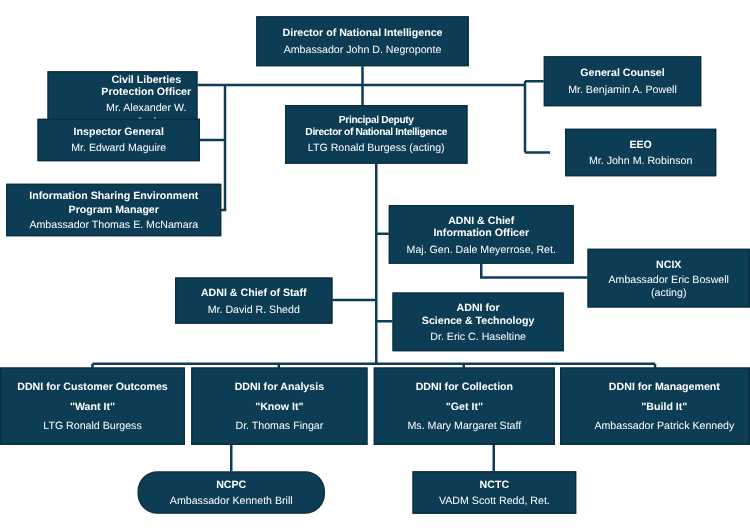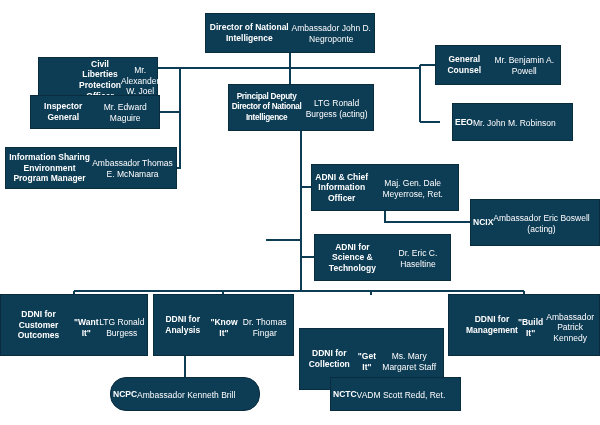--- a/index.html
+++ b/index.html
@@ -26,23 +26,23 @@
     color: var(--connector);
     z-index: 1;
   }
   .box {
     position: absolute;
     z-index: 2;
     background: var(--box-fill);
     border: 1px solid var(--box-border);
     color: var(--text);
     display: flex;
-    flex-direction: row;
+    flex-direction: column;
     align-items: center;
-    justify-content: flex-start;
+    justify-content: center;
     text-align: center;
     font-size: 8.5px;
     line-height: 1.25;
     padding: 2px;
   }
   .title { font-weight: 700; white-space: pre-line; }
   .tight { letter-spacing: -0.3px; font-size: 8.2px; }
   .person { white-space: pre-line; margin-top: 2px; }
   .big .motto { font-weight: 700; margin-top: 5px; }
   .big .person { margin-top: 5px; }
@@ -130,40 +130,44 @@
 Information Officer</div>
     <div class="person">Maj. Gen. Dale Meyerrose, Ret.</div>
   </div>
 
   <div class="box" style="left:470px; top:199px; width:130px; height:47px;">
     <div class="title">NCIX</div>
     <div class="person">Ambassador Eric Boswell
 (acting)</div>
   </div>
 
+  <div class="box" style="left:140px; top:222px; width:126px; height:37px;">
+    <div class="title">ADNI &amp; Chief of Staff</div>
+    <div class="person">Mr. David R. Shedd</div>
+  </div>
 
   <div class="box" style="left:314px; top:234px; width:137px; height:47px;">
     <div class="title">ADNI for
 Science &amp; Technology</div>
     <div class="person">Dr. Eric C. Haseltine</div>
   </div>
 
   <div class="box big" style="left:0px; top:294px; width:148px; height:62px;">
     <div class="title">DDNI for Customer Outcomes</div>
     <div class="motto">"Want It"</div>
     <div class="person">LTG Ronald Burgess</div>
   </div>
 
   <div class="box big" style="left:153px; top:294px; width:141px; height:62px;">
     <div class="title">DDNI for Analysis</div>
     <div class="motto">"Know It"</div>
     <div class="person">Dr. Thomas Fingar</div>
   </div>
 
-  <div class="box big" style="left:299px; top:294px; width:145px; height:62px;margin-top:34px;">
+  <div class="box big" style="left:299px; top:294px; width:145px; height:62px;">
     <div class="title">DDNI for Collection</div>
     <div class="motto">"Get It"</div>
     <div class="person">Ms. Mary Margaret Staff</div>
   </div>
 
   <div class="box big" style="left:448px; top:294px; width:152px; height:62px;padding-left:17px;">
     <div class="title">DDNI for Management</div>
     <div class="motto">"Build It"</div>
     <div class="person">Ambassador Patrick Kennedy</div>
   </div>

